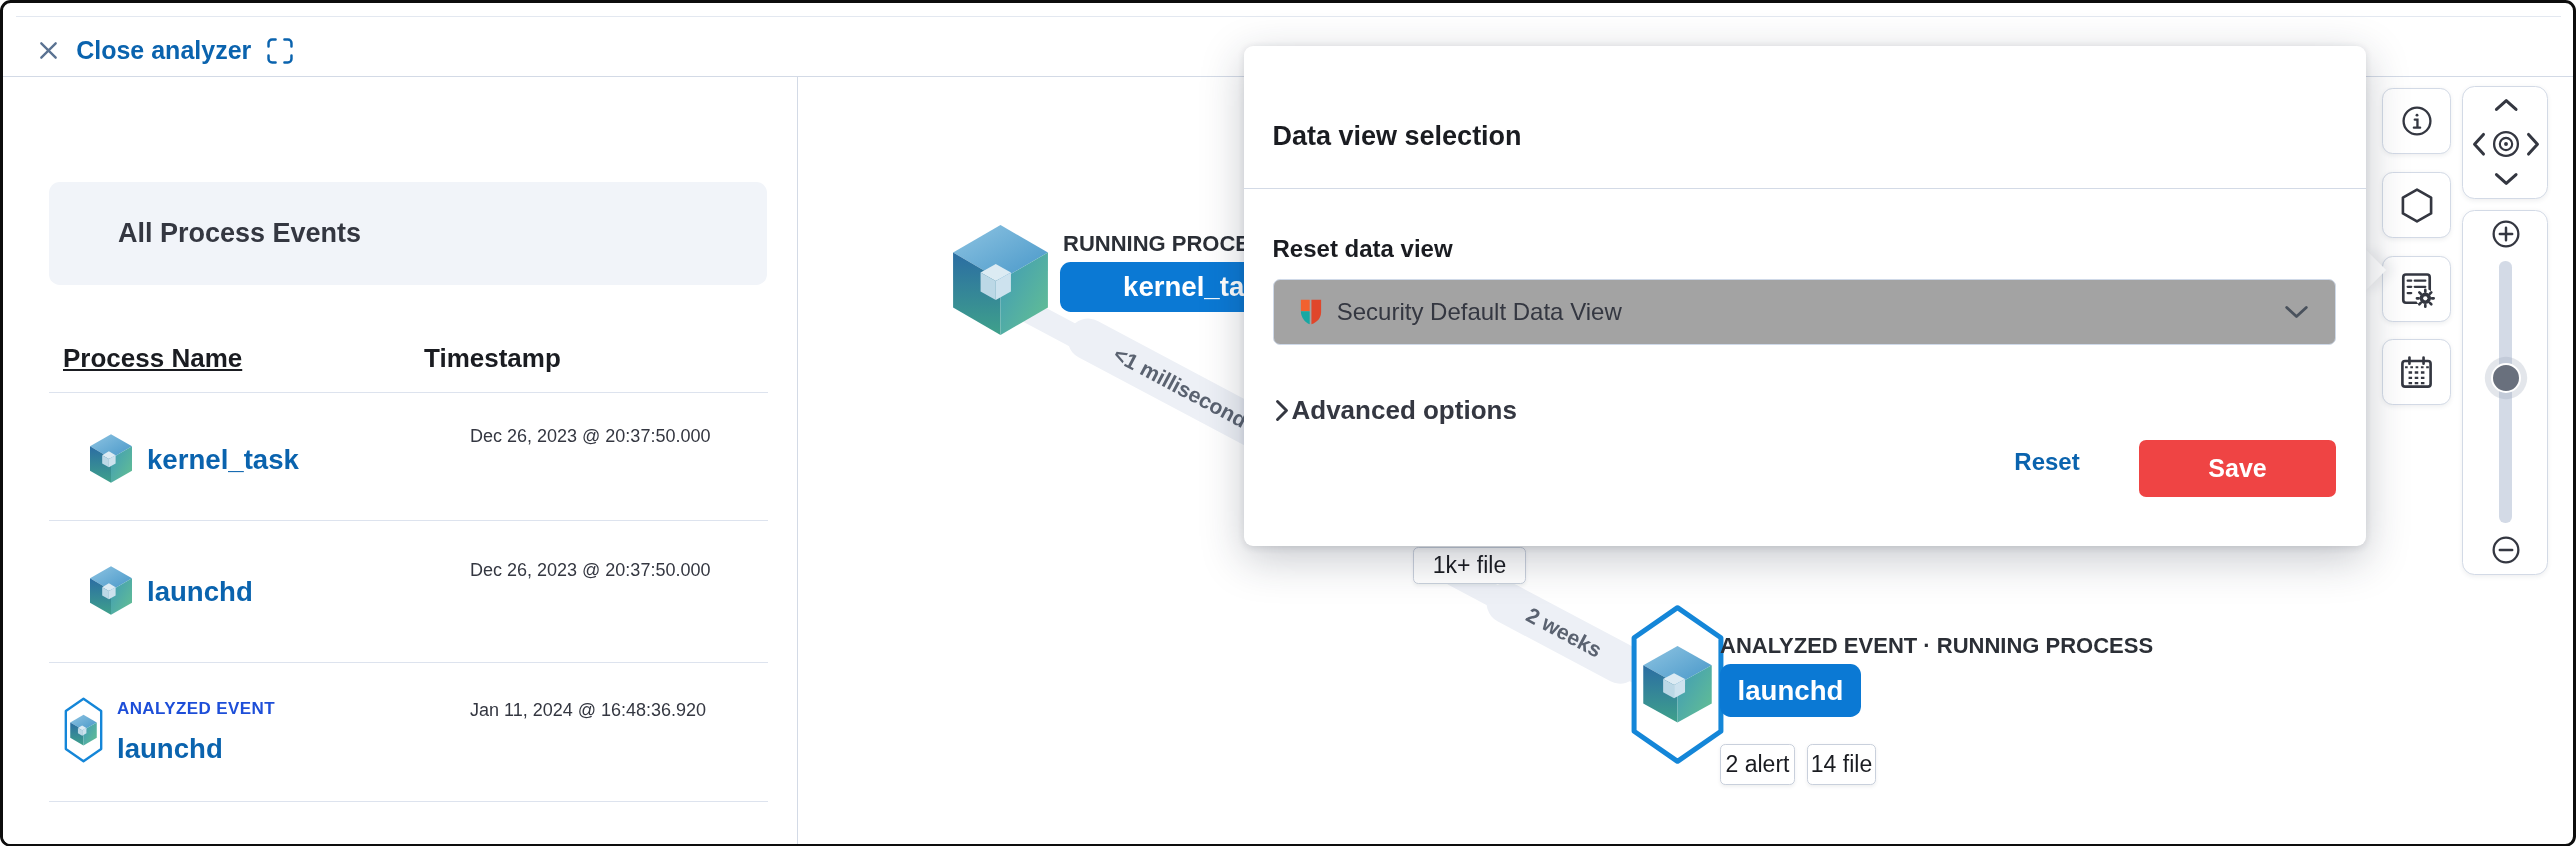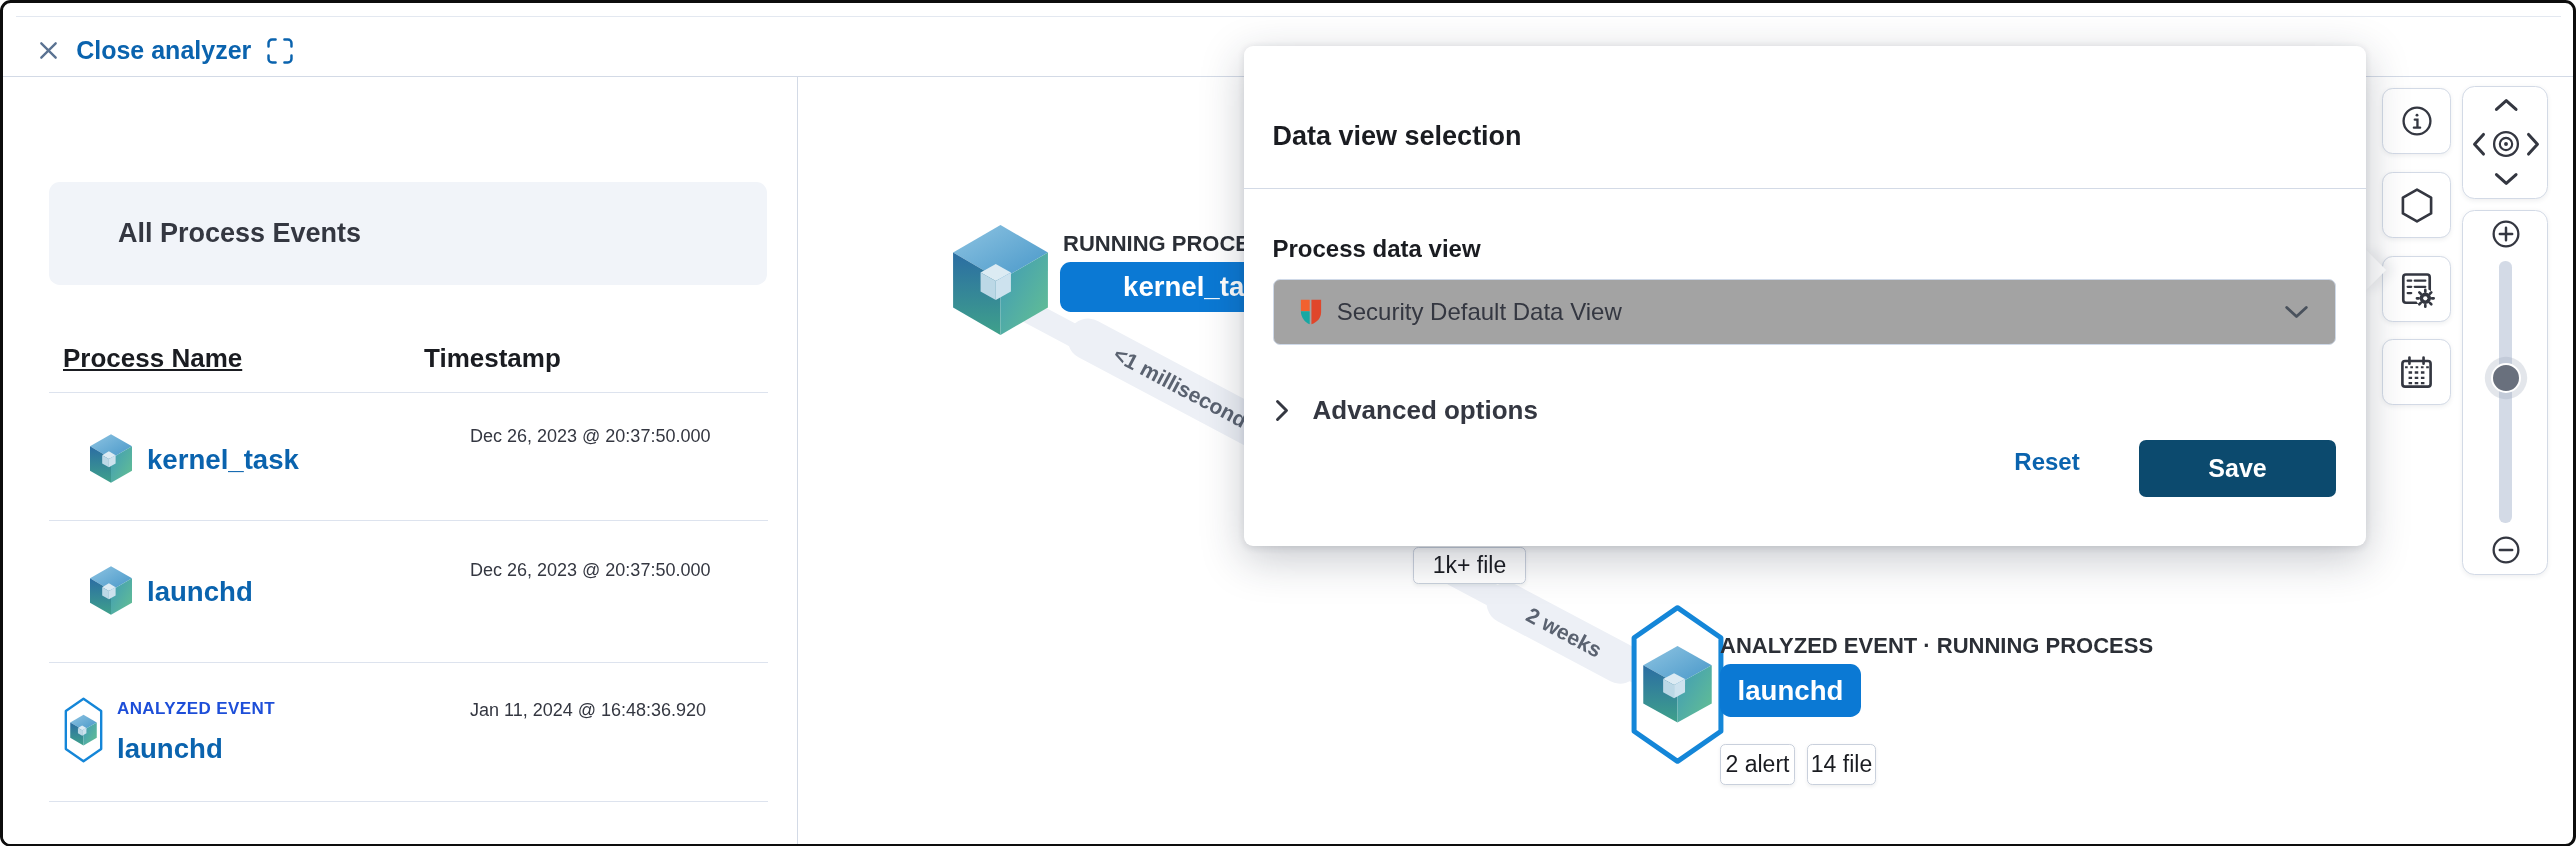--- a/index.html
+++ b/index.html
@@ -42,24 +42,24 @@
 
   
   .popover { position:absolute; left:1241px; top:43px; width:1122px; height:500px; background:#fff; border-radius:9px; box-shadow:0 12.5px 43px rgba(30,40,60,.25), 0 1.8px 7.1px rgba(30,40,60,.12); z-index:5; }
   .popover-arrow { position:absolute; left:2347px; top:252px; width:30px; height:30px; background:#fff; transform:rotate(45deg); box-shadow:5.3px -5.3px 10.7px rgba(30,40,60,.08); z-index:5; }
   .pop-title { position:absolute; left:28.5px; top:75px; font-size:27px; font-weight:700; color:#1a1c21; }
   .pop-div { position:absolute; left:0; right:0; top:142px; border-top:1.8px solid #d3dae6; }
   .field-label { position:absolute; left:28.5px; top:189px; font-size:24px; font-weight:700; color:#1a1c21; }
   .select { position:absolute; left:28.5px; top:233px; width:1063px; height:66px; background:#a3a3a3; border:1.8px solid #cfd9e8; border-radius:7.1px; display:flex; align-items:center; padding:8px 25px; cursor:pointer; }
   .select .val { font-size:24px; color:#343741; margin-left:14.2px; }
   .select .chev { margin-left:auto; }
-  .adv-row { position:absolute; left:28.5px; top:349px; display:flex; align-items:center; gap:22px; cursor:pointer; }
+  .adv-row { position:absolute; left:28.5px; top:349px; display:flex; align-items:center; gap:1px; cursor:pointer; }
   .adv-row .txt { font-size:26px; font-weight:600; color:#343741; }
   .reset-btn { position:absolute; left:1995px; top:445px; width:98px; text-align:center; font-size:24px; font-weight:600; color:#0a63ae; cursor:pointer; z-index:6; }
-  .save-btn { position:absolute; left:2136px; top:437px; width:197px; height:57px; background:#0c4a6e; border-radius:7.1px; color:#fff; font-size:25px; font-weight:700; display:flex; align-items:center; justify-content:center; cursor:pointer; z-index:6; }
+  .save-btn { position:absolute; left:2136px; top:437px; width:197px; height:57px; background:#ef4444; border-radius:7.1px; color:#fff; font-size:25px; font-weight:700; display:flex; align-items:center; justify-content:center; cursor:pointer; z-index:6; }
 
   
   .tool-btn { position:absolute; left:2379px; width:69px; height:66px; background:#fff; border:1.8px solid #d3dae6; border-radius:10.7px; display:flex; align-items:center; justify-content:center; box-shadow:0 1.8px 4.4px rgba(50,60,80,.08); z-index:4; cursor:pointer; }
   .side-panel { position:absolute; left:2459px; width:86px; background:#fff; border:1.8px solid #d3dae6; border-radius:12.5px; box-shadow:0 1.8px 4.4px rgba(50,60,80,.08); z-index:4; }
   #nav-panel { top:83px; height:113px; }
   #zoom-panel { top:207px; height:365px; }
   .abs { position:absolute; }
   .slider-track { position:absolute; left:36px; top:50px; width:12.5px; height:262px; background:#d3dae6; border-radius:6.2px; cursor:pointer; }
   .slider-thumb { position:absolute; left:27.6px; top:152px; width:30px; height:30px; border-radius:50%; background:#69707d; border:2.7px solid #fff; box-shadow:0 0 0 6.2px rgba(154,165,182,.28); cursor:pointer; }
 </style>
@@ -252,21 +252,21 @@
     <svg class="abs" style="left:27.6px; top:324px" width="30" height="30" viewBox="0 0 34 34">
       <circle cx="17" cy="17" r="14" fill="none" stroke="#343741" stroke-width="2.6"></circle>
       <path d="M10 17 h14" stroke="#343741" stroke-width="2.8" stroke-linecap="round"></path>
     </svg>
   </div>
 
   <div class="popover-arrow"></div>
   <div class="popover">
     <div class="pop-title">Data view selection</div>
     <div class="pop-div"></div>
-    <div class="field-label">Process data view</div>
+    <div class="field-label">Reset data view</div>
     <div class="select">
       <svg width="24" height="29" viewBox="0 0 27 33">
         <rect x="2" y="2" width="10" height="13" fill="#f2612f"></rect>
         <path d="M2 15 h10 v15 C6.5 27.5 2 22 2 15 Z" fill="#17a8a3"></path>
         <path d="M14 2 h11 v14 c0 7 -4.5 11.5 -11 14 Z" fill="#e0462b"></path>
       </svg>
       <span class="val">Security Default Data View</span>
       <svg class="chev" width="27" height="16" viewBox="0 0 30 18">
         <polyline points="4,4 15,14 26,4" fill="none" stroke="#49515c" stroke-width="3.2" stroke-linecap="round" stroke-linejoin="round"></polyline>
       </svg>

